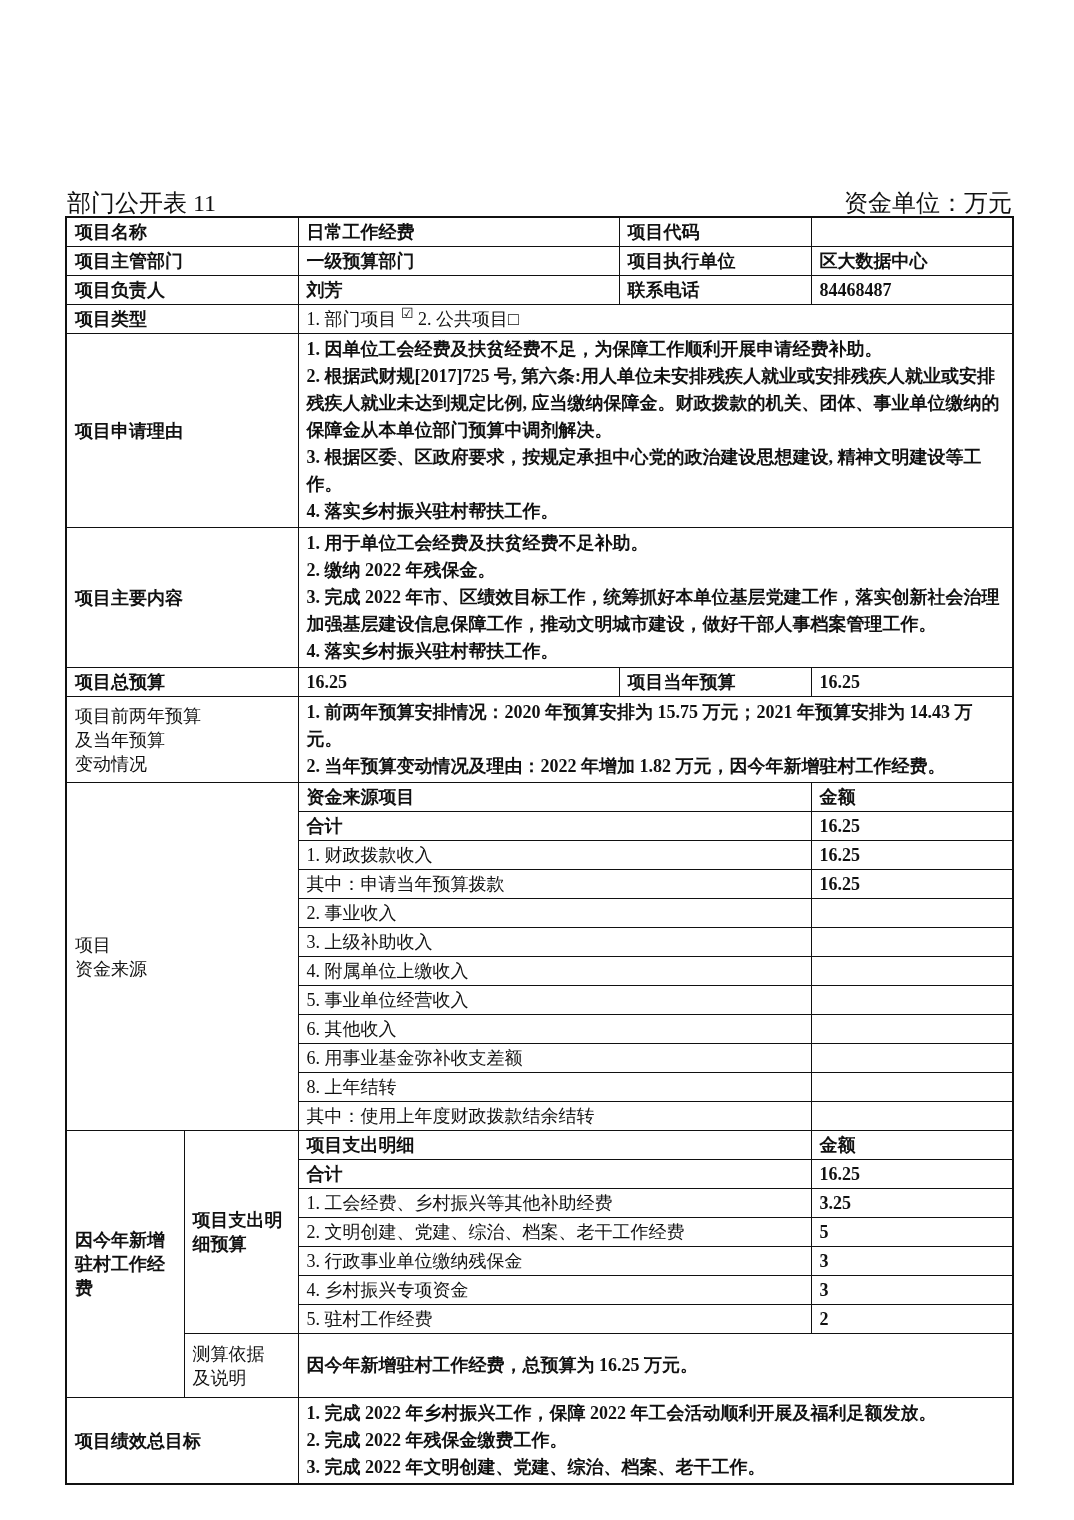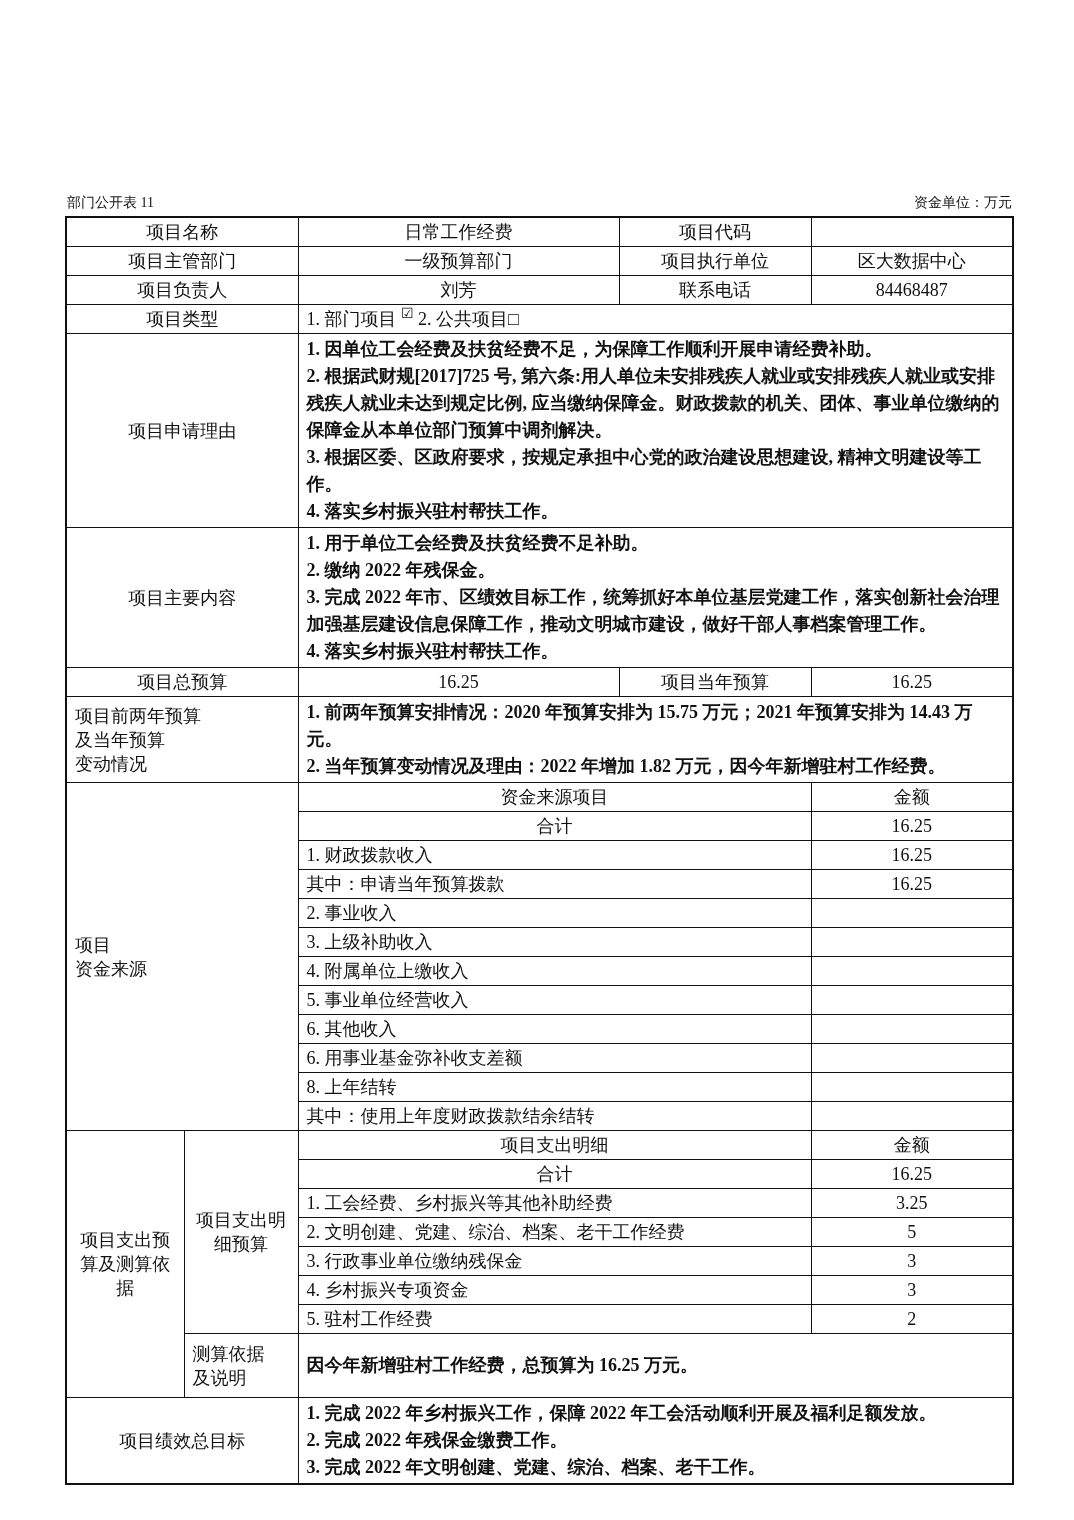--- a/index.html
+++ b/index.html
@@ -13,37 +13,37 @@
   }
   .page { padding: 190px 60px 0 65px; }
   .title {
     margin: 0; padding: 0;
     font-size: 35px; font-weight: bold;
     text-align: center; line-height: 46px;
     letter-spacing: 1px;
   }
   .meta-row {
     display: flex; justify-content: space-between; align-items: center;
-    font-size: 14px; line-height: 26px; height: 26px;
+    font-size: 24px; line-height: 26px; height: 26px;
     padding: 0 2px;
   }
   table.form {
     border-collapse: collapse;
     width: 947px;
     table-layout: fixed;
     border: 2px solid #111;
   }
   table.form td {
     border: 1px solid #111;
     font-size: 18px;
     padding: 2px 8px;
     vertical-align: middle;
     overflow: hidden;
   }
-  td.c { text-align: center; }
+  td.c { text-align: left; font-weight: bold; }
   td.para { padding: 4px 10px; }
   .pline { line-height: 27px; text-align: left; font-weight: bold; }
   td.namecell { padding-left: 10px; }
   td.indent { padding-left: 34px; margin-left: 29px; }
   .lbl-line { line-height: 24px; text-align: left; }
   .type-cell { padding-left: 12px; }
   .opt { white-space: nowrap; }
   .opt1 { }
   .cb-sup { font-size: 14px; vertical-align: super; line-height: 0; }
   .cb-inline { font-size: 18px; }
@@ -182,21 +182,21 @@
       <tr style="height:25px">
         <td colspan="2" class="namecell">8. 上年结转</td>
         <td class="c"></td>
       </tr>
       <tr style="height:25px">
         <td colspan="2" class="namecell indent">其中：使用上年度财政拨款结余结转</td>
         <td class="c"></td>
       </tr>
 
       <tr style="height:25px">
-        <td rowspan="8" class="c">项目支出预算及测算依据</td>
+        <td rowspan="8" class="c">因今年新增驻村工作经费</td>
         <td rowspan="7" class="c">项目支出明细预算</td>
         <td colspan="2" class="c">项目支出明细</td>
         <td class="c">金额</td>
       </tr>
       <tr style="height:25px">
         <td colspan="2" class="c">合计</td>
         <td class="c">16.25</td>
       </tr>
       <tr style="height:25px">
         <td colspan="2" class="namecell">1. 工会经费、乡村振兴等其他补助经费</td>

